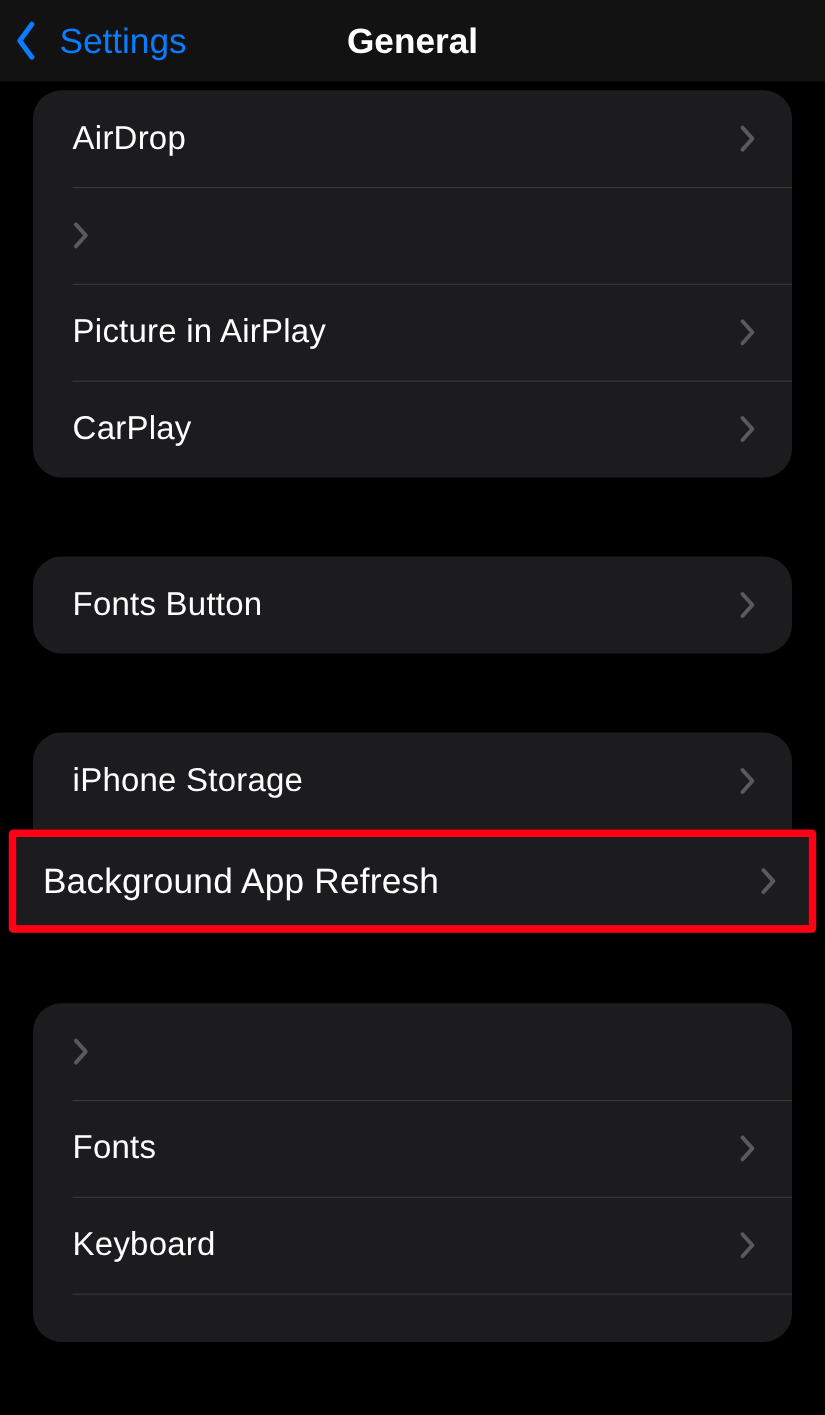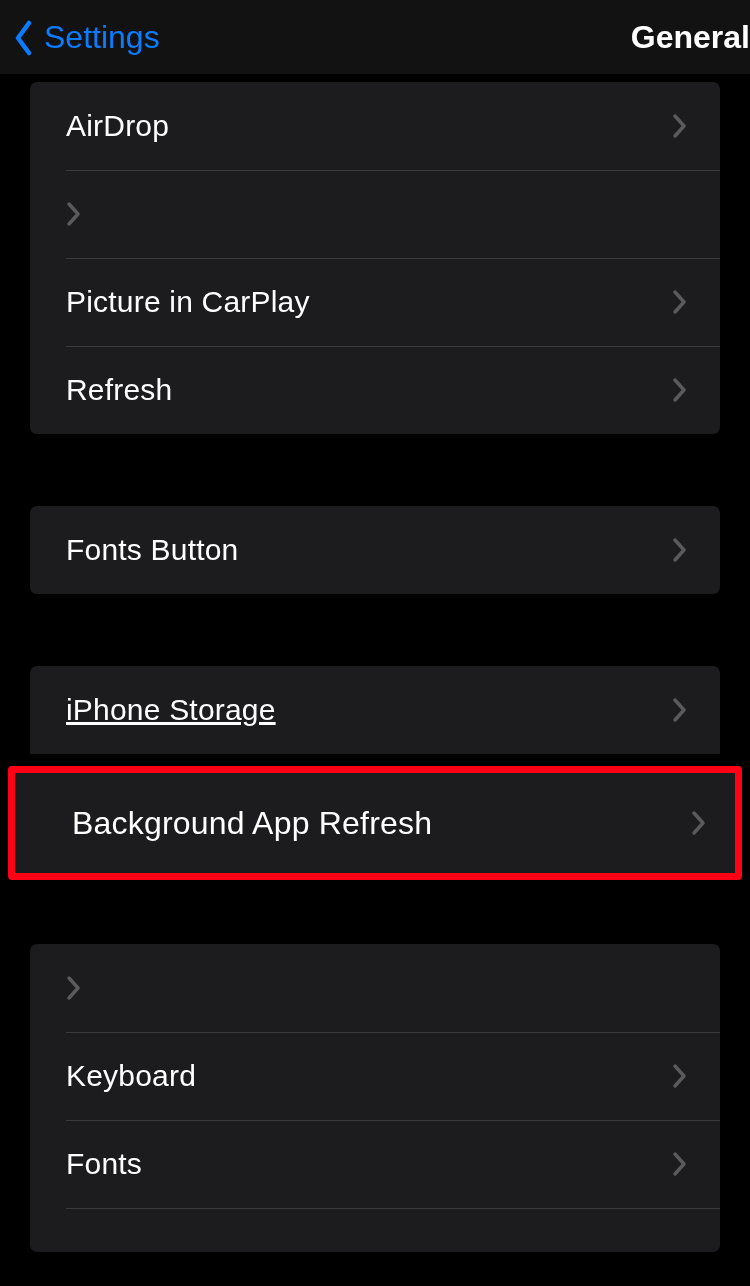--- a/index.html
+++ b/index.html
@@ -14,46 +14,46 @@
   .navbar {
     height: 74px;
     background: #121212;
     display: flex;
     align-items: center;
     position: relative;
     padding: 0 14px;
   }
   .back-button {
     display: flex;
-    align-items: flex-end;
-    gap: 10px;
+    align-items: flex-start;
+    gap: 20px;
     color: #0a7cff;
     font-size: 32px;
     cursor: pointer;
   }
   .back-chevron {
     width: 20px;
     height: 36px;
   }
   .nav-title {
     position: absolute;
     left: 0; right: 0;
-    text-align: right;
+    text-align: center;
     font-size: 32px;
     font-weight: 600;
     color: #ffffff;
     pointer-events: none;
   }
   .content {
     width: 100%;
   }
   .group {
     background: #1c1c1e;
     margin: 0 30px;
-    border-radius: 7px;
+    border-radius: 26px;
     overflow: hidden;
   }
   .group.first { margin-top: 8px; }
   .group-gap-large { height: 72px; }
   .row {
     display: flex;
     align-items: center;
     justify-content: space-between;
     padding: 0 32px 0 36px;
     height: 88px;
@@ -84,24 +84,23 @@
   .highlight-wrap {
     margin: 0 8px;
     border: 7px solid #ff0014;
     border-radius: 4px;
   }
   .highlight-wrap .group {
     margin: 0;
     border-radius: 0;
   }
   .highlight-wrap .row {
-    height: 100px;
+    height: 80px;
     padding-left: 24px;
     padding-right: 28px;
-    margin-left: 33px;
   }
   .highlight-wrap .row-label { font-size: 32px; }
   .partial-row {
     display: flex;
     align-items: flex-start;
     padding: 22px 32px 0 36px;
     height: 44px;
     position: relative;
   }
   .partial-row::before {
@@ -135,47 +134,47 @@
       <svg class="chevron" viewBox="0 0 16 26">
           <path d="M3 3 L12 13 L3 23"></path>
         </svg>
     </div>
     <div class="row">
       <svg class="chevron" viewBox="0 0 16 26">
           <path d="M3 3 L12 13 L3 23"></path>
         </svg>
     </div>
     <div class="row">
-      <span class="row-label">Picture in CarPlay</span>
-      <svg class="chevron" viewBox="0 0 16 26">
-          <path d="M3 3 L12 13 L3 23"></path>
-        </svg>
-    </div>
-    <div class="row">
-      <span class="row-label">Refresh</span>
+      <span class="row-label">Picture in AirPlay</span>
+      <svg class="chevron" viewBox="0 0 16 26">
+          <path d="M3 3 L12 13 L3 23"></path>
+        </svg>
+    </div>
+    <div class="row">
+      <span class="row-label">CarPlay</span>
       <svg class="chevron" viewBox="0 0 16 26">
           <path d="M3 3 L12 13 L3 23"></path>
         </svg>
     </div>
   </div>
 
   <div class="group-gap-large"></div>
 
   <div class="group">
     <div class="row">
       <span class="row-label">Fonts Button</span>
       <svg class="chevron" viewBox="0 0 16 26">
           <path d="M3 3 L12 13 L3 23"></path>
         </svg>
     </div>
   </div>
 
   <div class="group-gap-large"></div>
 
-  <div class="group" style="border-bottom-left-radius:0;border-bottom-right-radius:0;margin-bottom:12px;text-decoration:underline;">
+  <div class="group" style="border-bottom-left-radius:0;border-bottom-right-radius:0;margin-bottom:0;">
     <div class="row">
       <span class="row-label">iPhone Storage</span>
       <svg class="chevron" viewBox="0 0 16 26">
           <path d="M3 3 L12 13 L3 23"></path>
         </svg>
     </div>
   </div>
 
   <div class="highlight-wrap">
     <div class="group">
@@ -190,27 +189,27 @@
 
   <div style="height:64px;"></div>
 
   <div class="group">
     <div class="row">
       <svg class="chevron" viewBox="0 0 16 26">
           <path d="M3 3 L12 13 L3 23"></path>
         </svg>
     </div>
     <div class="row">
+      <span class="row-label">Fonts</span>
+      <svg class="chevron" viewBox="0 0 16 26">
+          <path d="M3 3 L12 13 L3 23"></path>
+        </svg>
+    </div>
+    <div class="row">
       <span class="row-label">Keyboard</span>
-      <svg class="chevron" viewBox="0 0 16 26">
-          <path d="M3 3 L12 13 L3 23"></path>
-        </svg>
-    </div>
-    <div class="row">
-      <span class="row-label">Fonts</span>
       <svg class="chevron" viewBox="0 0 16 26">
           <path d="M3 3 L12 13 L3 23"></path>
         </svg>
     </div>
     <div class="partial-row">
       
     </div>
   </div>
 
 </div>

